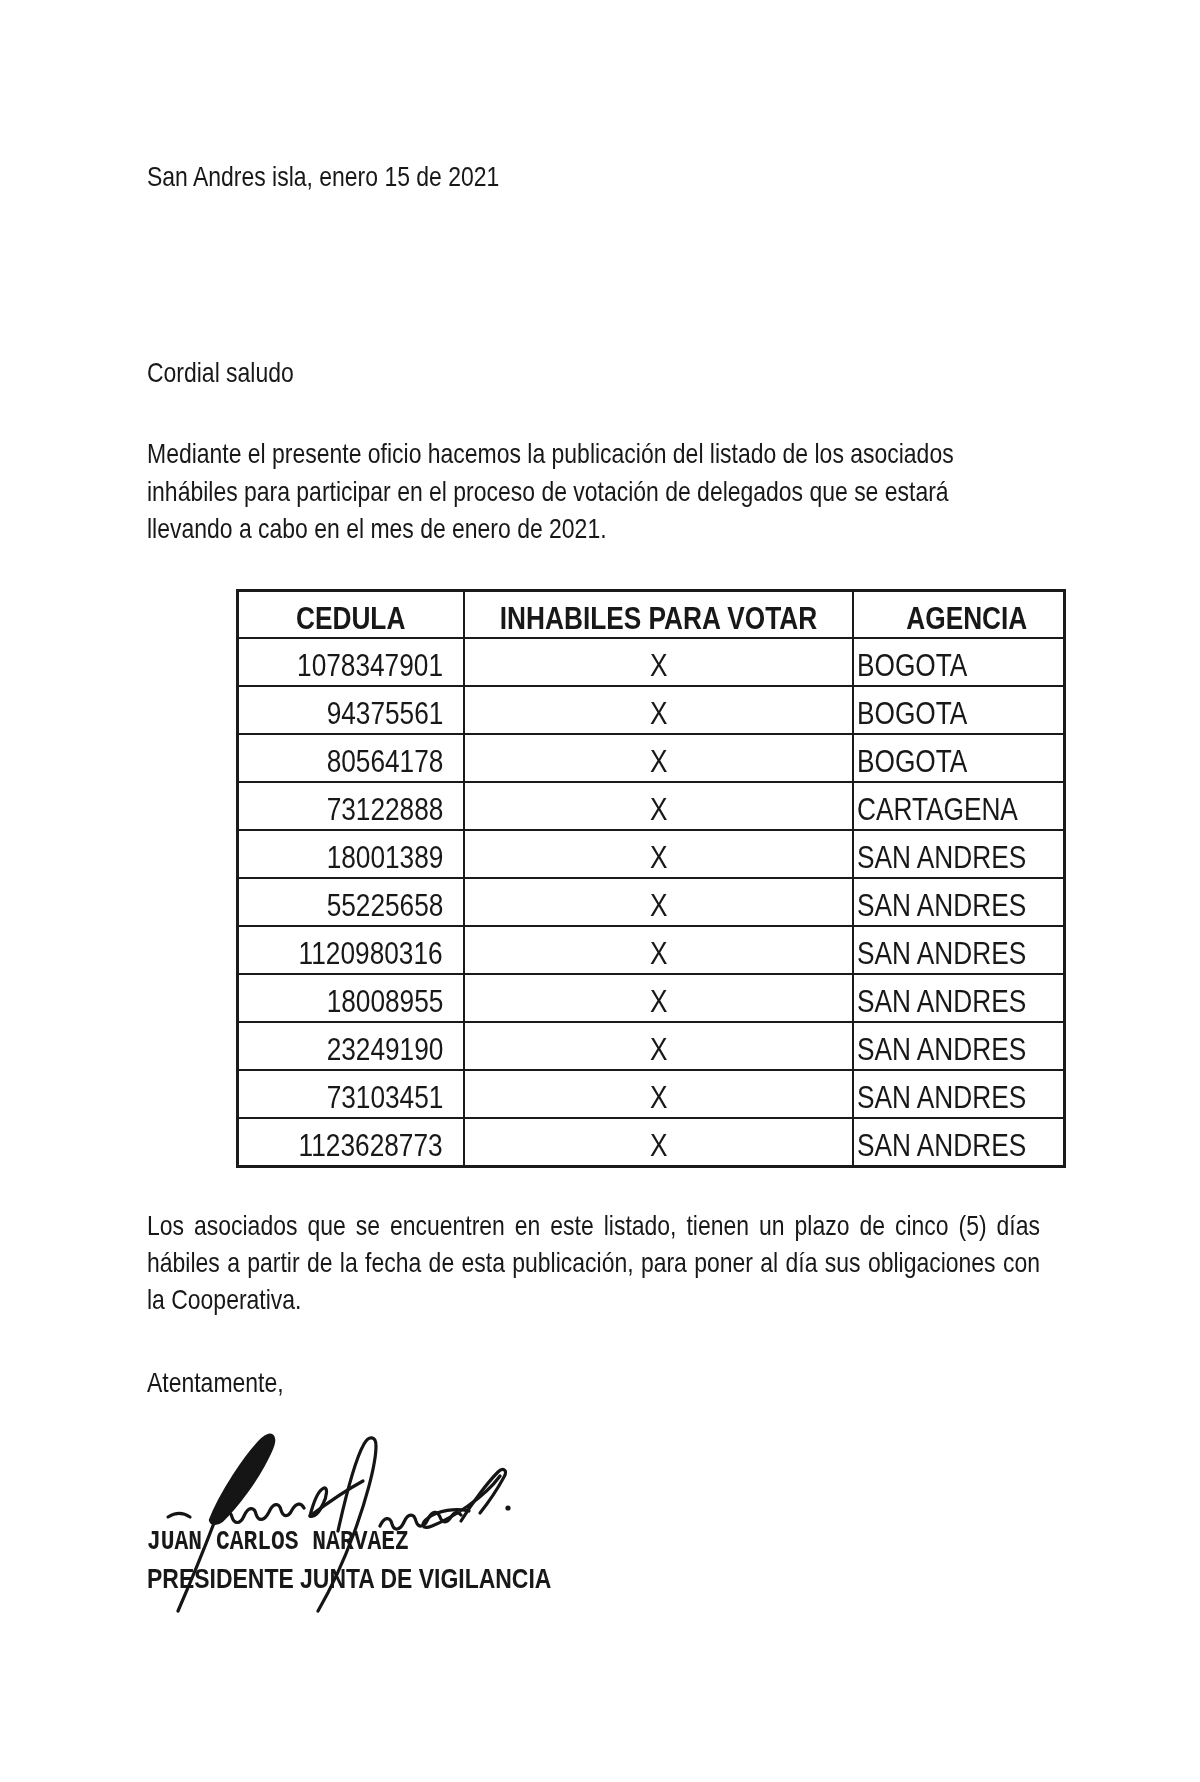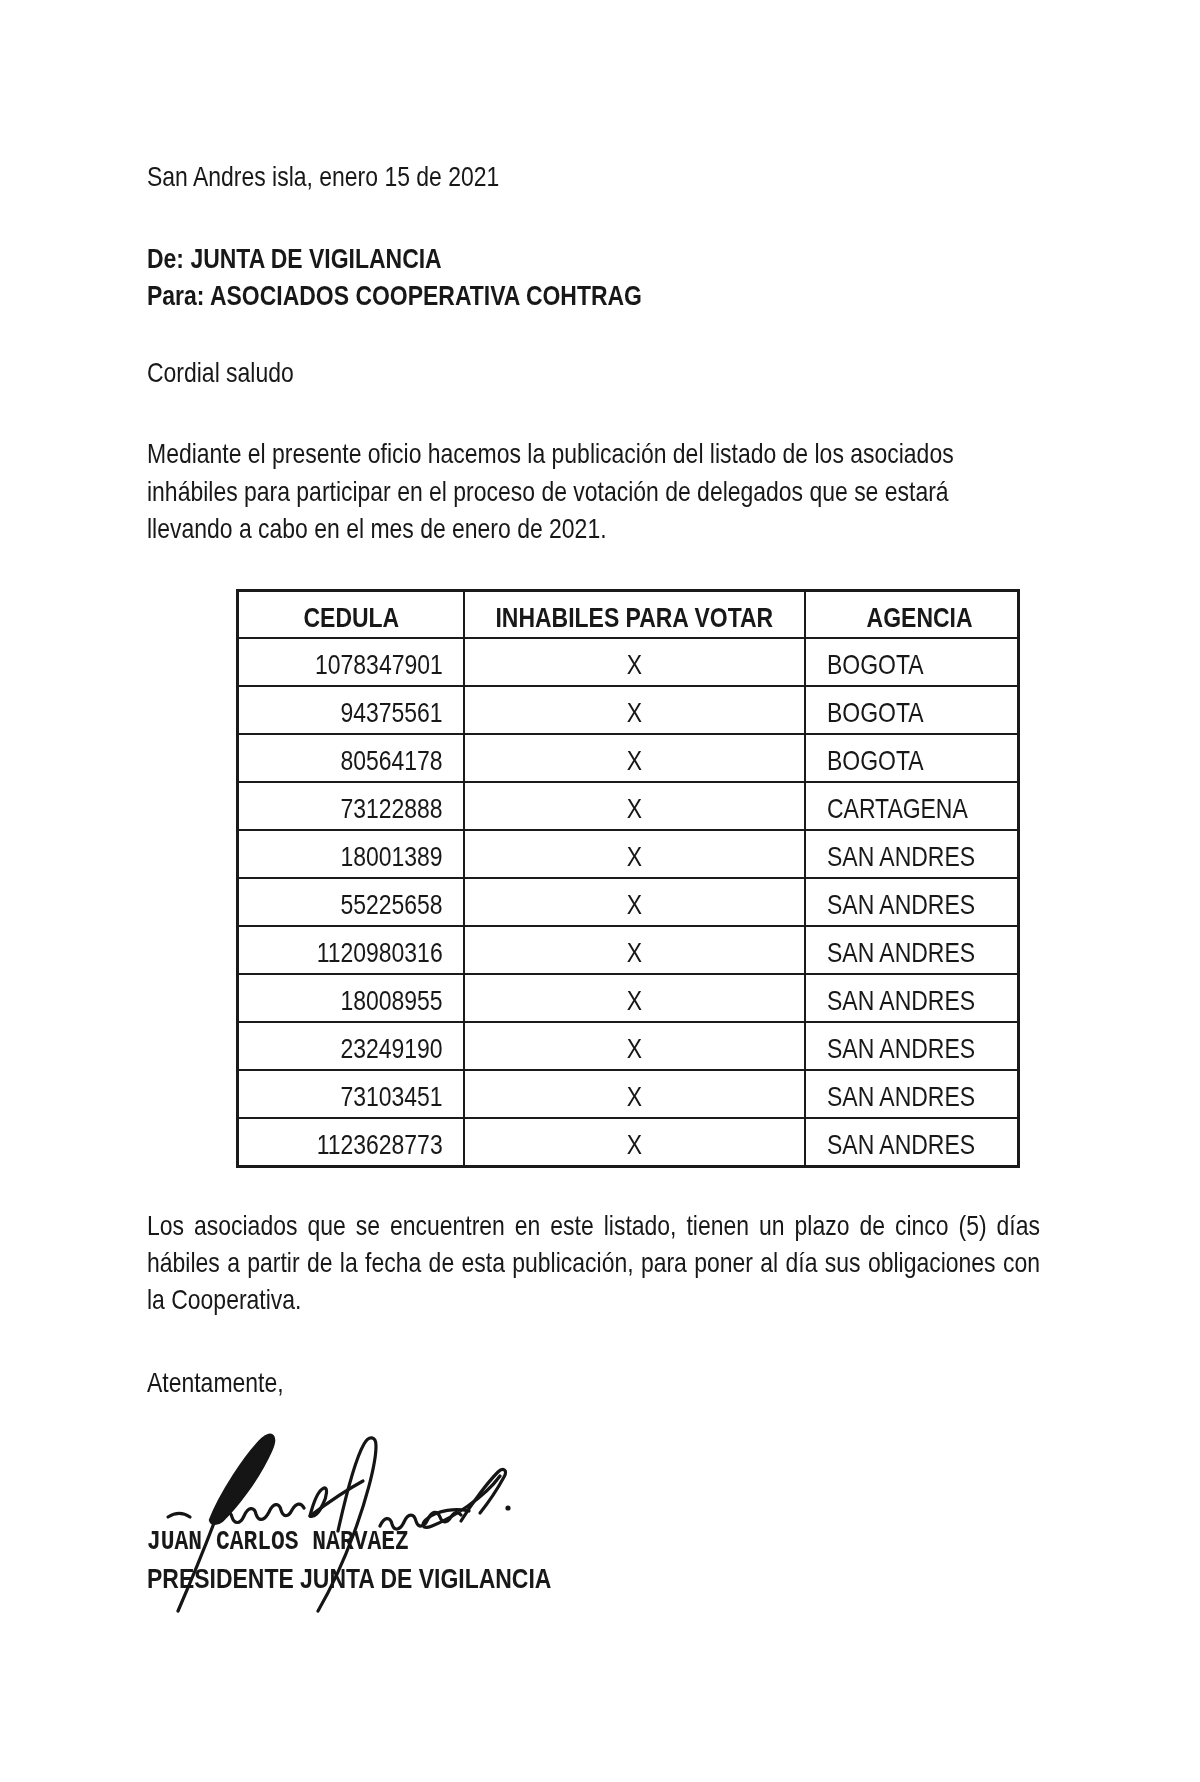--- a/index.html
+++ b/index.html
@@ -20,48 +20,44 @@
   .para1{left:147px;top:435px;width:1012px;line-height:37.5px;text-align:left;}
   .para2{left:147px;top:1207px;width:1089px;line-height:37px;text-align:justify;}
   .closing{left:147px;top:1364px;}
   .signer-name{left:147px;top:1523px;line-height:38px;font-family:Liberation Mono, monospace;}
   .signer-title{left:147px;top:1560px;line-height:38px;}
 
   .table-wrap{left:236px;top:589px;}
   table.inh{border-collapse:collapse;border:3px solid #1a1a1a;}
   table.inh th,table.inh td{
     border:2px solid #1a1a1a;height:41px;vertical-align:bottom;
-    padding:0 0 5px 0;font-size:28px;line-height:30px;
+    padding:0 0 5px 0;font-size:32px;line-height:30px;
   }
   table.inh th{font-weight:bold;text-align:center;padding-bottom:4px;}
   table.inh th:nth-child(1),table.inh td:nth-child(1){width:204px;}
   table.inh th:nth-child(2),table.inh td:nth-child(2){width:320px;}
   table.inh th:nth-child(3),table.inh td:nth-child(3){width:190px;padding-left:16px;}
   table.inh td:nth-child(1){text-align:right;padding-right:20px;}
   table.inh td:nth-child(2){text-align:center;}
-  table.inh td:nth-child(3){text-align:left;padding-left:21px;}
+  table.inh td:nth-child(3){text-align:left;padding-left:3px;}
   table.inh th .sx{transform-origin:center bottom;}
   table.inh td:nth-child(1) .sx{transform-origin:right bottom;}
   table.inh td:nth-child(2) .sx{transform-origin:center bottom;}
   table.inh td:nth-child(3) .sx{transform-origin:left bottom;}
 
   .signature{left:150px;top:1420px;width:370px;height:200px;z-index:3;pointer-events:none;}
   .signature svg{display:block;}
 </style>
 </head>
 <body>
 
 <div class="page">
 
   <div class="abs date-line"><span class="sx">San Andres isla, enero 15 de 2021</span></div>
 
-  <div class="abs fromto bold">
-    <div><span class="sx">De: JUNTA DE VIGILANCIA</span></div>
-    <div><span class="sx">Para: ASOCIADOS COOPERATIVA COHTRAG</span></div>
-  </div>
 
   <div class="abs greeting"><span class="sx">Cordial saludo</span></div>
 
   <div class="abs para1 blk">Mediante el presente oficio hacemos la publicación del listado de los asociados inhábiles para participar en el proceso de votación de delegados que se estará llevando a cabo en el mes de enero de 2021.</div>
 
   <div class="abs table-wrap">
     <table class="inh">
       <thead>
         <tr>
           <th><span class="sx">CEDULA</span></th>

